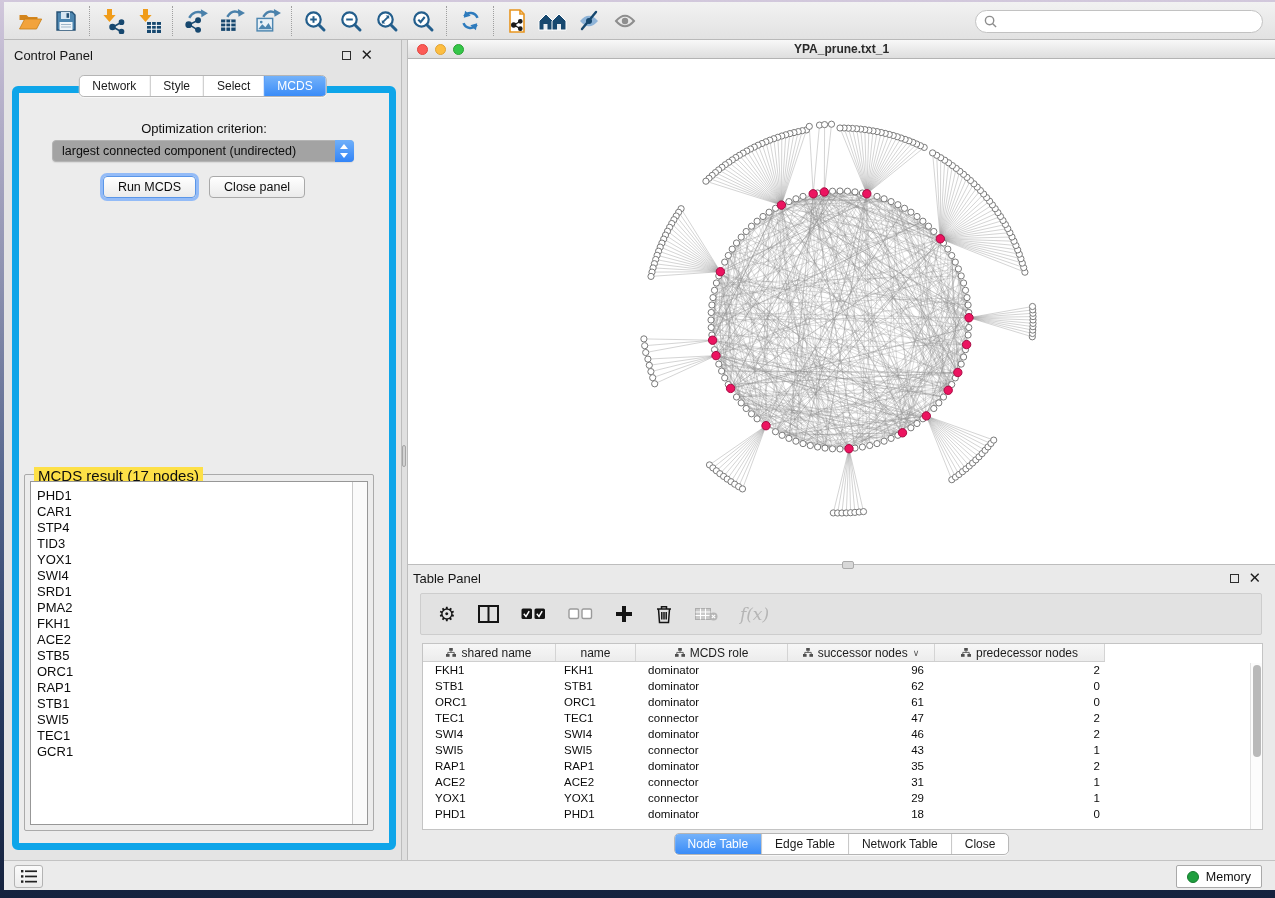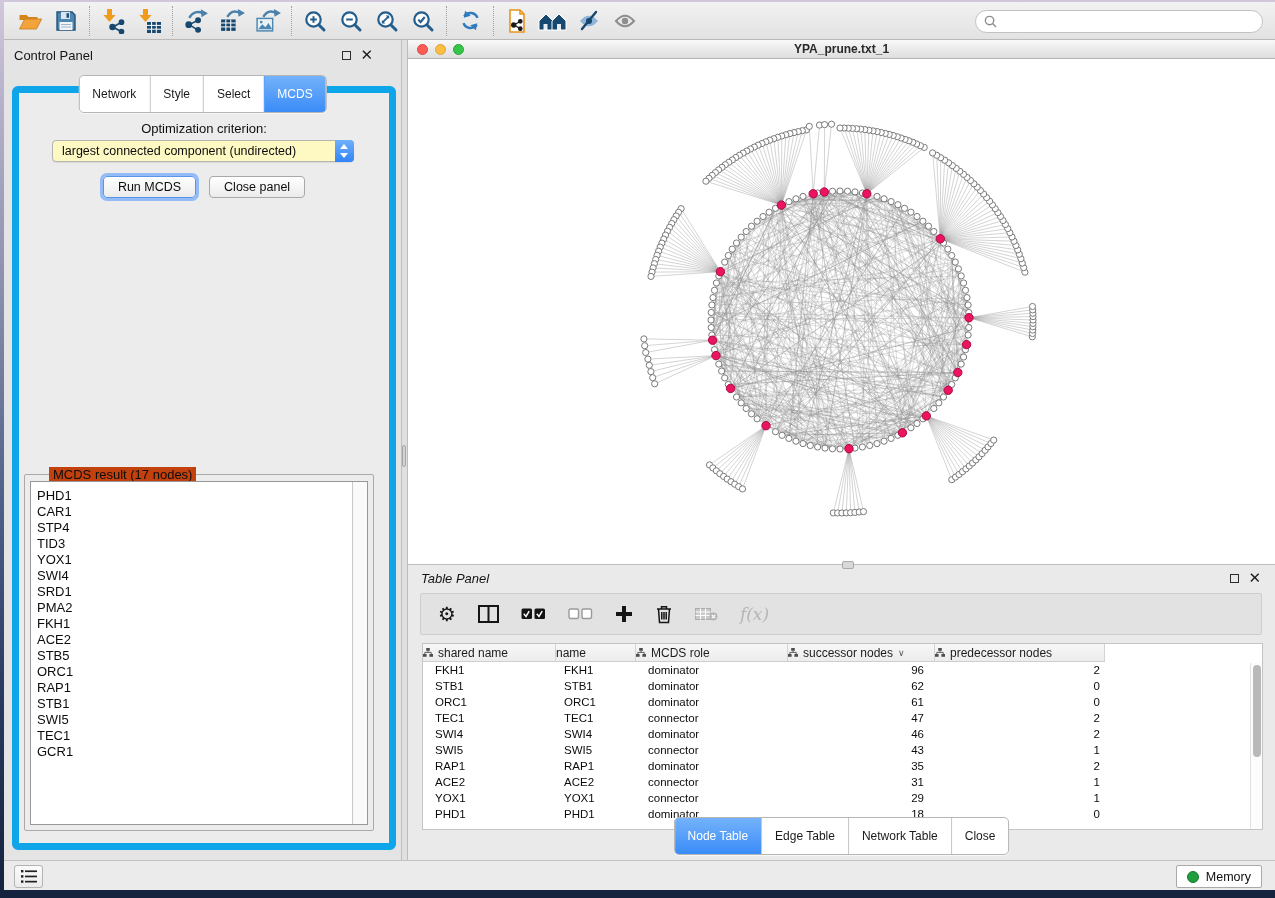--- a/index.html
+++ b/index.html
@@ -20,35 +20,35 @@
 
   
   .control-panel { position:absolute; left:0; top:38px; width:397px; bottom:30px; background:#e4e4e4; }
   .cp-header { position:absolute; top:6px; left:10px; right:28px; height:18px; display:flex; align-items:center; }
   .panel-title { font-size:13px; color:#151515; }
   .win-btns { margin-left:auto; display:flex; gap:9px; align-items:center; }
   .float-btn { width:9px; height:9px; border:1.5px solid #2d2d2d; display:inline-block; background:transparent; }
   .close-btn { font-size:15px; font-weight:900; color:#1c1c1c; line-height:10px; }
   .cp-tabs { position:absolute; top:35px; left:50%; transform:translateX(-50%); z-index:2; }
   .segmented { display:inline-flex; background:#fff; border:1px solid #b5b5b5; border-radius:5px; overflow:hidden; box-shadow:0 1px 0 rgba(255,255,255,.6); }
-  .seg { padding:11px 13px; font-size:12px; color:#1a1a1a; border-left:1px solid #c6c6c6; white-space:nowrap; }
+  .seg { padding:3px 13px; font-size:12px; color:#1a1a1a; border-left:1px solid #c6c6c6; white-space:nowrap; }
   .seg:first-child { border-left:none; }
   .seg.active { background:linear-gradient(#74b2fa,#3a8cf8); color:#fff; border-left-color:#3a8cf8; }
   .cp-card { position:absolute; left:8px; right:5px; top:46px; bottom:10px; background:#ececec; border:7px solid #0ea5e9; border-radius:6px; z-index:1; }
   .opt-label { position:absolute; top:28px; left:0; right:0; text-align:center; font-size:13px; color:#0f0f0f; }
-  .dropdown { position:absolute; top:47px; left:33px; right:35px; height:22px; background:#fef9c3; border:1px solid #b4b4b4; border-radius:4px; display:flex; align-items:center; box-shadow:0 1px 1px rgba(0,0,0,.08); }
+  .dropdown { position:absolute; top:47px; left:33px; right:35px; height:22px; background:#a3a3a3; border:1px solid #b4b4b4; border-radius:4px; display:flex; align-items:center; box-shadow:0 1px 1px rgba(0,0,0,.08); }
   .dd-text { flex:1; padding-left:9px; font-size:12.5px; color:#0d0d0d; white-space:nowrap; overflow:hidden; }
   .dd-stepper { width:19px; align-self:stretch; margin:-1px -1px -1px 0; background:linear-gradient(#70b0fa,#3284f7); border-radius:0 4px 4px 0; position:relative; }
   .dd-stepper::before { content:""; position:absolute; left:5px; top:4px; border-left:4.5px solid transparent; border-right:4.5px solid transparent; border-bottom:5px solid #fff; }
   .dd-stepper::after { content:""; position:absolute; left:5px; bottom:4px; border-left:4.5px solid transparent; border-right:4.5px solid transparent; border-top:5px solid #fff; }
   .btn-row { position:absolute; top:83px; left:0; right:0; display:flex; justify-content:center; gap:13px; }
   .mac-btn { height:22px; padding:0 14px; background:linear-gradient(#ffffff,#ebebeb); border:1px solid #a9a9a9; border-radius:4px; font-size:12.5px; display:flex; align-items:center; color:#0d0d0d; }
   .focus-ring { box-shadow:0 0 0 3px rgba(100,162,253,.65); border-color:#5a96e8; }
   .group-box { position:absolute; left:5px; right:15px; top:381px; bottom:12px; border:1px solid #aaa; border-radius:2px; }
-  .group-label { position:absolute; top:-8px; left:24px; background:#c2410c; padding:0 4px; font-size:13px; color:#0e0e0e; }
+  .group-label { position:absolute; top:-8px; left:9px; background:#fde047; padding:0 4px; font-size:15px; color:#0e0e0e; }
   .mcds-listwrap { position:absolute; left:5px; right:5px; top:6px; bottom:5px; background:#fff; border:1px solid #979797; display:flex; }
   .mcds-list { flex:1; padding:6px 0 0 6px; overflow:hidden; }
   .mcds-item { height:16px; line-height:16px; font-size:13px; color:#0c0c0c; }
   .list-scroll { width:15px; border-left:1px solid #c9c9c9; background:#fafafa; }
 
   
   .v-splitter { position:absolute; left:397px; width:7px; top:38px; bottom:30px; background:#e0e0e0; border-left:1px solid #bdbdbd; border-right:1px solid #bdbdbd; }
   .v-handle { position:absolute; top:405px; left:0; width:4px; height:22px; background:#d2d2d2; border:1px solid #a6a6a6; border-radius:2px; }
   .h-handle { position:absolute; left:50%; top:-4px; width:12px; height:8px; background:#d8d8d8; border:1px solid #ababab; border-radius:2px; z-index:3; }
 
@@ -59,28 +59,28 @@
   .tl { width:11px; height:11px; border-radius:50%; }
   .tl.red { background:#fc5b57; border:1px solid #e2463f; }
   .tl.yellow { background:#fdbe41; border:1px solid #e0a335; }
   .tl.green { background:#35c649; border:1px solid #2aa334; }
   .nw-title { font-size:12px; font-weight:700; color:#2a2a2a; }
   .nw-canvas { position:absolute; left:0; right:0; top:19px; bottom:0; background:#fff; }
   .nw-canvas svg { display:block; }
 
   
   .table-panel { position:absolute; left:404px; top:562px; right:0; bottom:30px; background:#eaeaea; border-top:1px solid #bdbdbd; }
-  .tp-header { position:absolute; top:4px; left:13px; right:14px; height:18px; display:flex; align-items:center;font-style:italic; }
+  .tp-header { position:absolute; top:4px; left:5px; right:14px; height:18px; display:flex; align-items:center; }
   .tp-toolbar { position:absolute; top:28px; left:12px; right:13px; height:42px; background:#e2e2e2; border:1px solid #cdcdcd; border-radius:2px; display:flex; align-items:center; gap:22px; padding:0 17px; }
   .ticon { display:flex; align-items:center; }
   .fx { font-family:"DejaVu Serif","Liberation Serif",serif; font-style:italic; font-size:17px; color:#b5b5b5; }
   .gear-char { font-size:20px; color:#161616; line-height:1; }
   .table-wrap { position:absolute; top:78px; left:14px; right:12px; height:187px; background:#fff; border:1px solid #c4c4c4; overflow:hidden; }
   .thead { display:flex; height:18px; background:linear-gradient(#f7f7f7,#ececec); border-bottom:1px solid #cfcfcf; width:682px; }
-  .th { display:flex; align-items:center; gap:5px; font-size:12px; color:#1c1c1c; border-right:1px solid #d4d4d4; }
+  .th { display:flex; align-items:center; justify-content:center; gap:5px; font-size:12px; color:#1c1c1c; border-right:1px solid #d4d4d4; }
   .sort { font-size:9px; color:#555; }
   .tr { display:flex; height:16px; width:682px; }
   .td { font-size:11.5px; line-height:16px; color:#0c0c0c; white-space:nowrap; overflow:hidden; }
   .td.c0 { padding-left:12px; } .td.c1 { padding-left:8px; } .td.c2 { padding-left:12px; }
   .td.c3 { text-align:right; padding-right:11px; } .td.c4 { text-align:right; padding-right:5px; }
   .table-scroll { position:absolute; top:19px; right:0; bottom:0; width:12px; background:#fcfcfc; border-left:1px solid #e2e2e2; }
   .table-thumb { position:absolute; top:2px; left:2px; width:8px; height:92px; background:#b9b9b9; border-radius:4px; }
   .tp-tabs { position:absolute; bottom:5px; left:50%; transform:translateX(-50%); }
 
   

